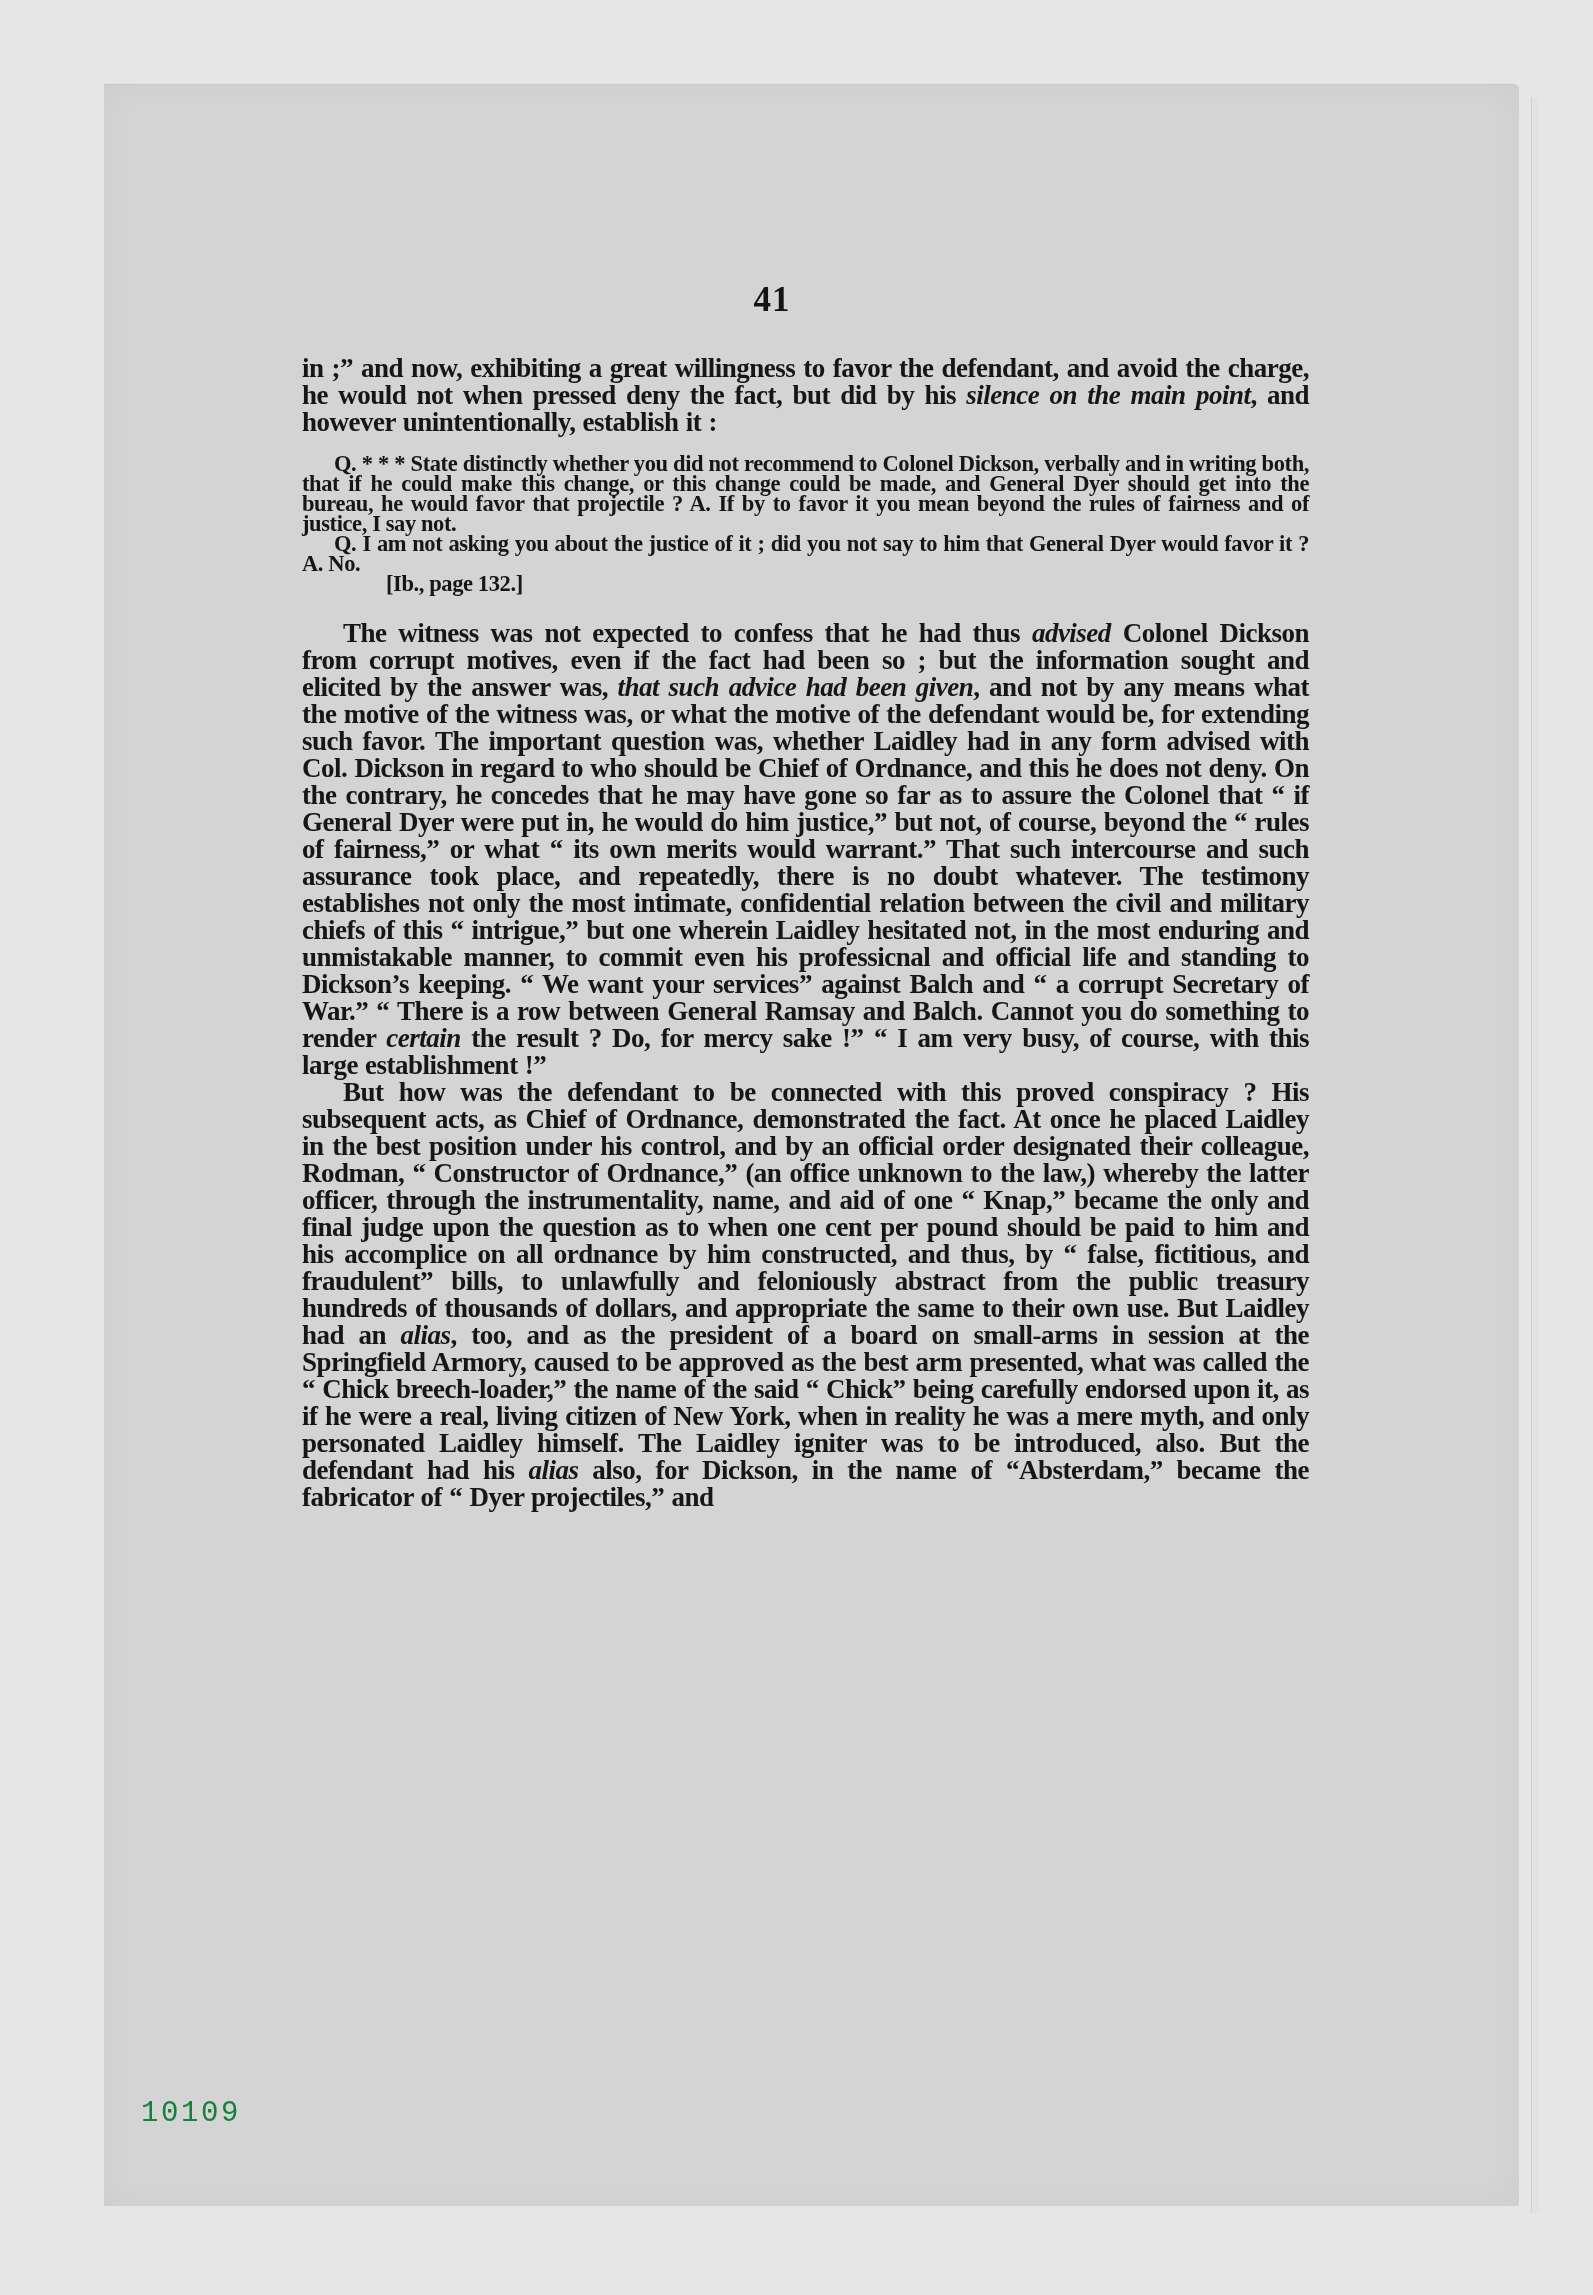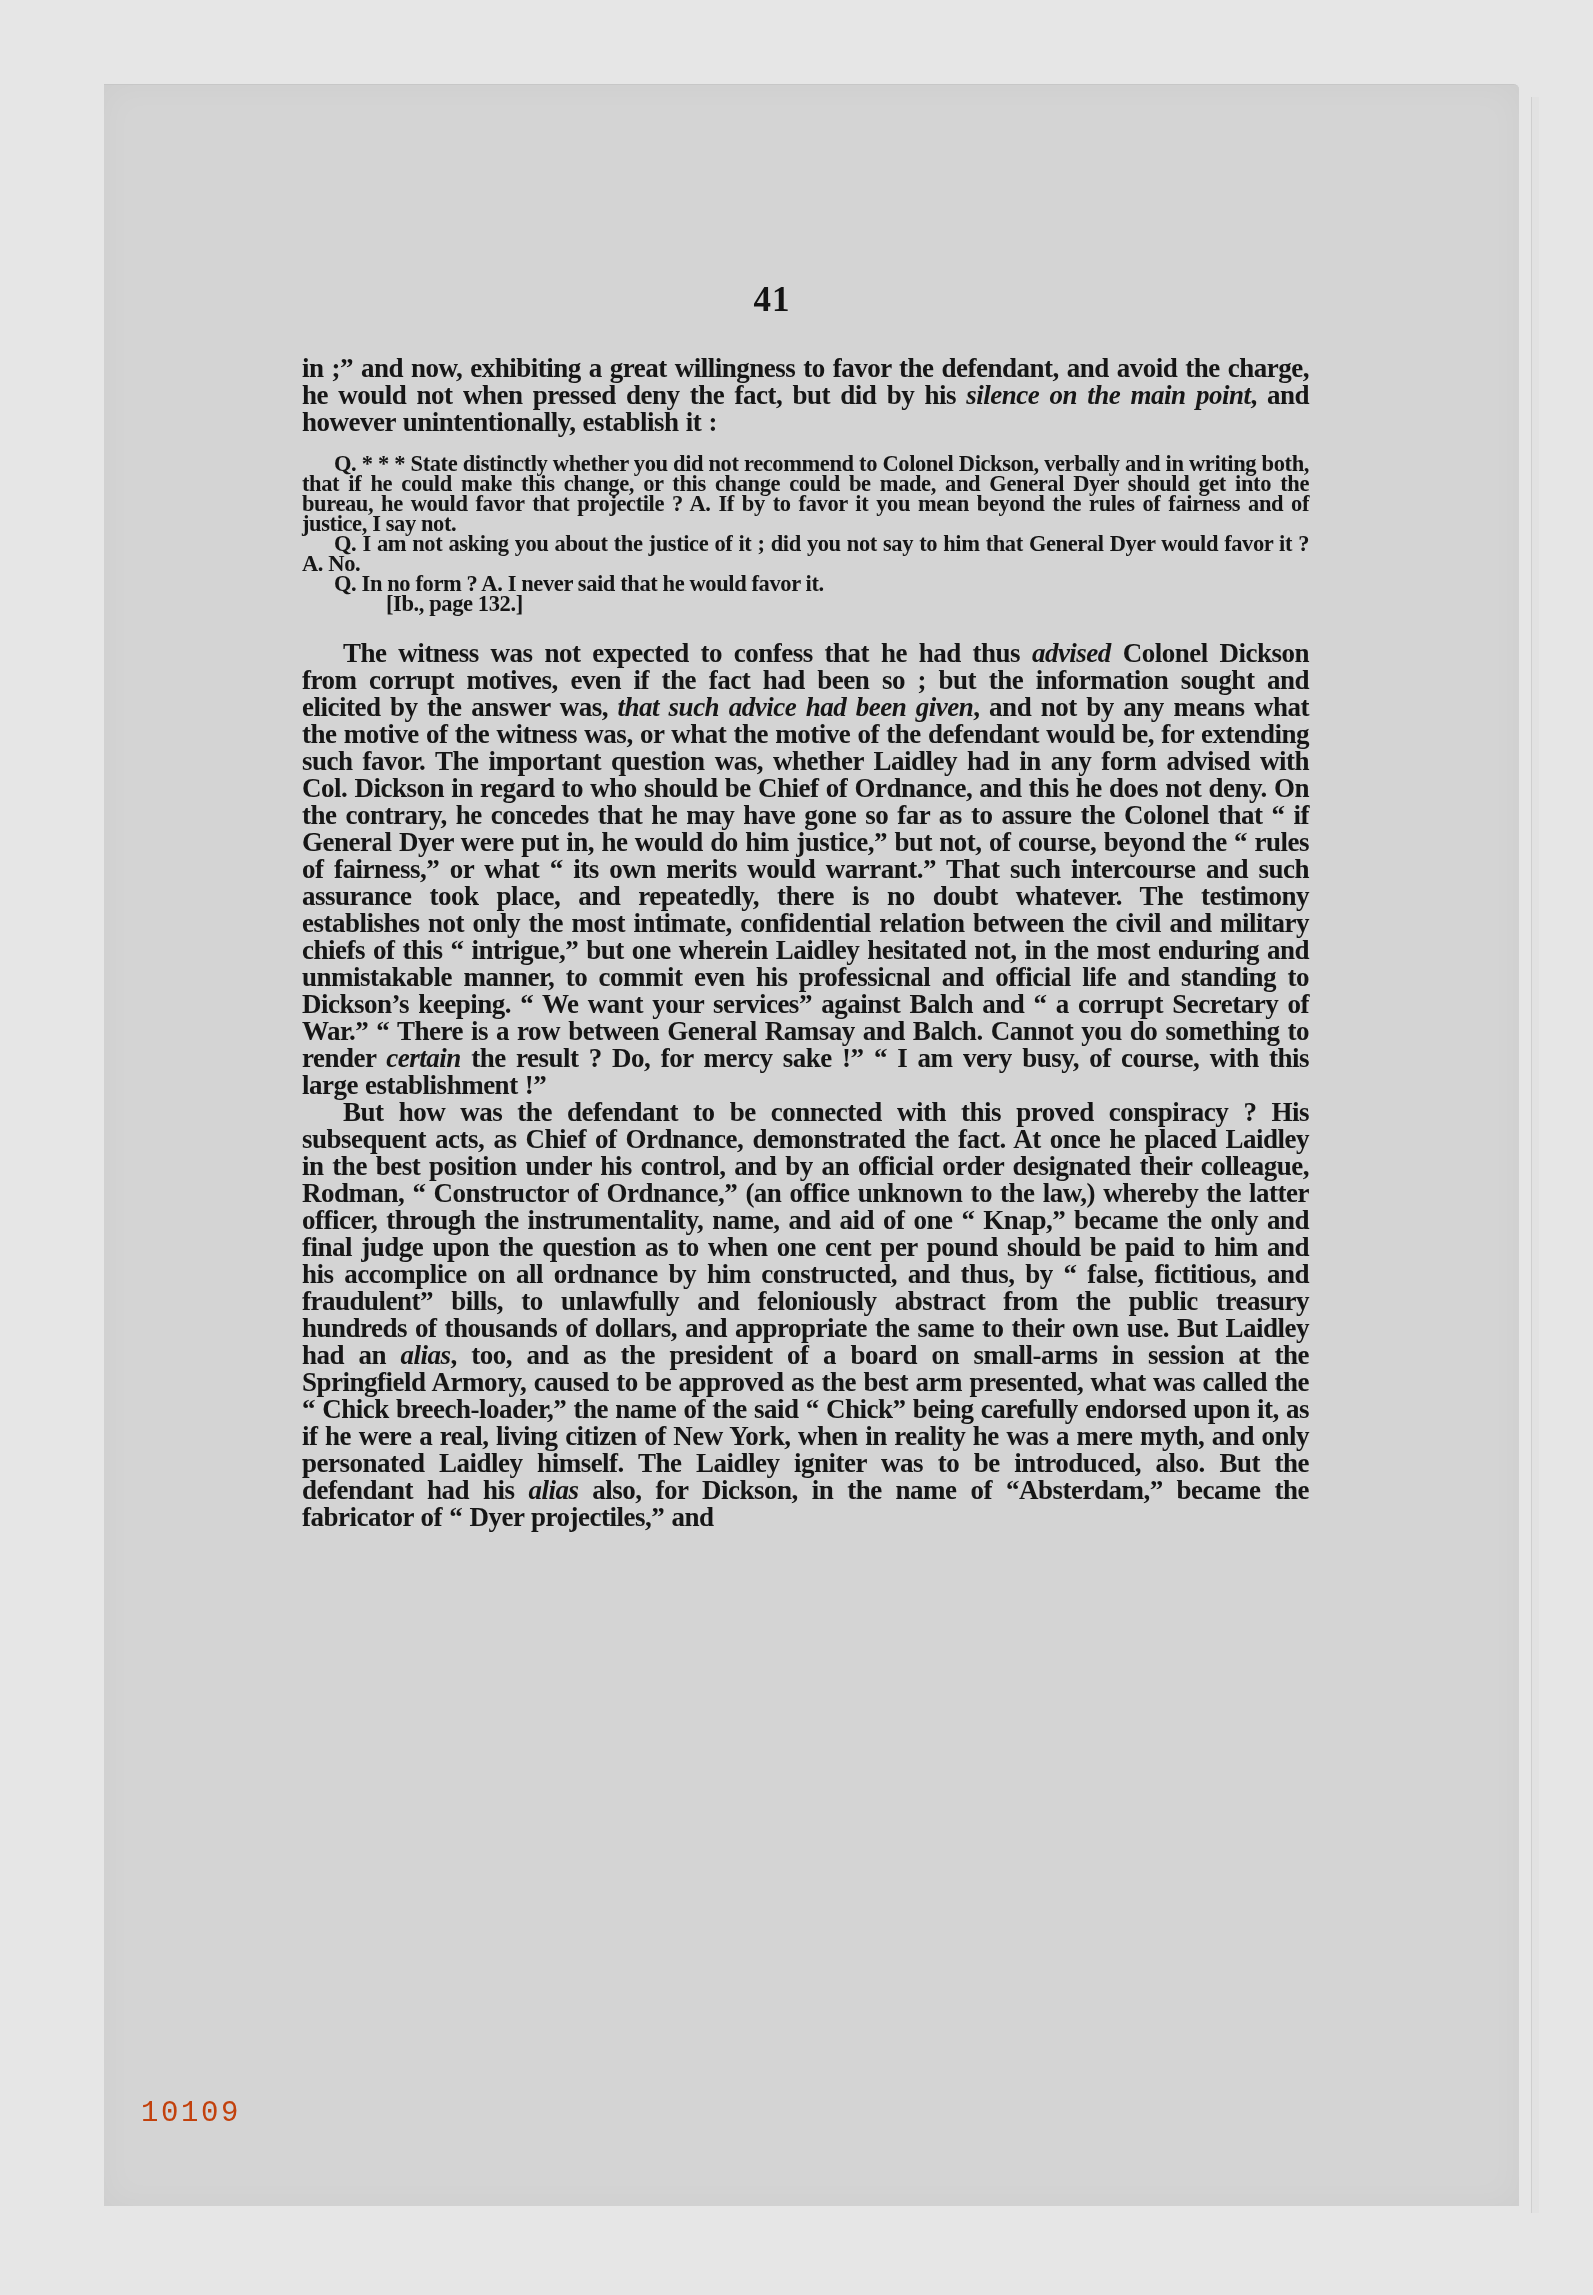--- a/index.html
+++ b/index.html
@@ -86,42 +86,41 @@
     }
     em, .ital {
       font-style: italic;
     }
     .archive-number {
       position: absolute;
       left: 141px;
       top: 2097px;
       font-family: "Liberation Mono", monospace;
       font-size: 29px;
-      color: #c2410c;
+      color: #15803d;
       letter-spacing: 2.6px;
     }
   </style>
 </head>
 <body>
 
 <div class="scan-page"></div>
 <div class="right-edge-line"></div>
 
 <div class="page-number">41</div>
 
 <div class="text-column">
 
   <p class="para">
     <span>in ;” and now, exhibiting a great willingness to favor the defendant, and avoid the charge, he would not when pressed deny the fact, but did by his </span><em>silence on the main point</em><span>, and however unintentionally, establish it :</span>
   </p>
 
   <div class="testimony">
     <p>Q. * * * State distinctly whether you did not recommend to Colonel Dickson, verbally and in writing both, that if he could make this change, or this change could be made, and General Dyer should get into the bureau, he would favor that projectile ? A. If by to favor it you mean beyond the rules of fairness and of justice, I say not.</p>
     <p>Q. I am not asking you about the justice of it ; did you not say to him that General Dyer would favor it ? A. No.</p>
-    <p>Q. In no form ? A. I never said that he would favor it.</p>
     <p class="cite">[Ib., page 132.]</p>
   </div>
 
   <div class="main-body">
     <p class="para indent">
       <span>The witness was not expected to confess that he had thus </span><em>advised</em><span> Colonel Dickson from corrupt motives, even if the fact had been so ; but the information sought and elicited by the answer was, </span><em>that such advice had been given</em><span>, and not by any means what the motive of the witness was, or what the motive of the defendant would be, for extending such favor. The important question was, whether Laidley had in any form advised with Col. Dickson in regard to who should be Chief of Ordnance, and this he does not deny. On the contrary, he concedes that he may have gone so far as to assure the Colonel that “ if General Dyer were put in, he would do him justice,” but not, of course, beyond the “ rules of fairness,” or what “ its own merits would warrant.” That such intercourse and such assurance took place, and repeatedly, there is no doubt whatever. The testimony establishes not only the most intimate, confidential relation between the civil and military chiefs of this “ intrigue,” but one wherein Laidley hesitated not, in the most enduring and unmistakable manner, to commit even his professicnal and official life and standing to Dickson’s keeping. “ We want your services” against Balch and “ a corrupt Secretary of War.” “ There is a row between General Ramsay and Balch. Cannot you do something to render </span><em>certain</em><span> the result ? Do, for mercy sake !” “ I am very busy, of course, with this large establishment !”</span>
     </p>
     <p class="para indent">
       <span>But how was the defendant to be connected with this proved conspiracy ? His subsequent acts, as Chief of Ordnance, demonstrated the fact. At once he placed Laidley in the best position under his control, and by an official order designated their colleague, Rodman, “ Constructor of Ordnance,” (an office unknown to the law,) whereby the latter officer, through the instrumentality, name, and aid of one “ Knap,” became the only and final judge upon the question as to when one cent per pound should be paid to him and his accomplice on all ordnance by him constructed, and thus, by “ false, fictitious, and fraudulent” bills, to unlawfully and feloniously abstract from the public treasury hundreds of thousands of dollars, and appropriate the same to their own use. But Laidley had an </span><em>alias</em><span>, too, and as the president of a board on small-arms in session at the Springfield Armory, caused to be approved as the best arm presented, what was called the “ Chick breech-loader,” the name of the said “ Chick” being carefully endorsed upon it, as if he were a real, living citizen of New York, when in reality he was a mere myth, and only personated Laidley himself. The Laidley igniter was to be introduced, also. But the defendant had his </span><em>alias</em><span> also, for Dickson, in the name of “Absterdam,” became the fabricator of “ Dyer projectiles,” and</span>
     </p>

